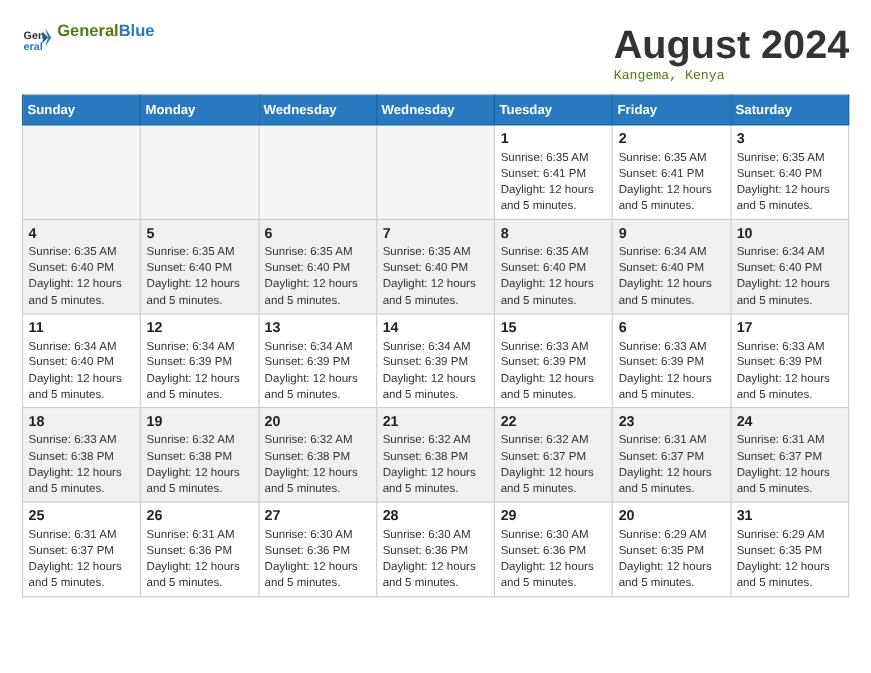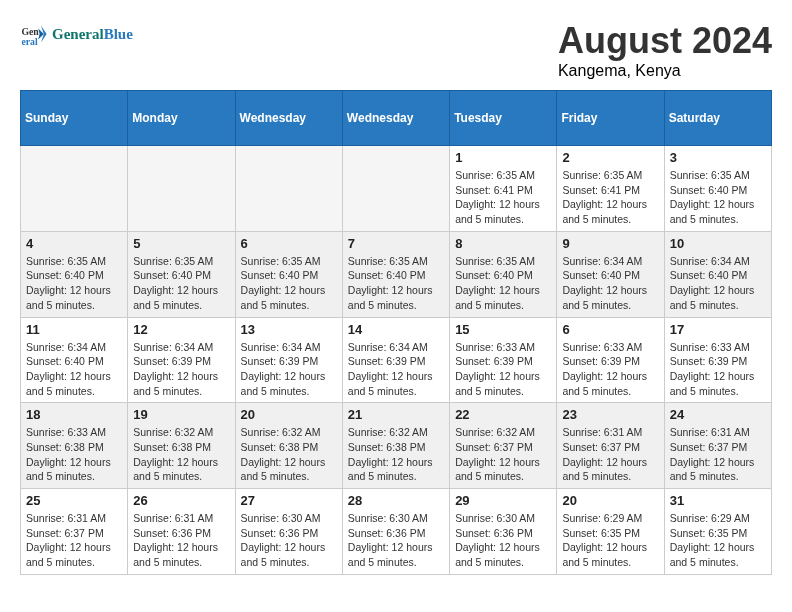--- a/index.html
+++ b/index.html
@@ -11,48 +11,47 @@
       padding: 20px;
     }
     .header {
       display: flex;
       justify-content: space-between;
       align-items: flex-start;
       margin-bottom: 10px;
     }
     .logo {
       display: flex;
-      align-items: center;
       gap: 4px;
-      font-family: Liberation Serif, serif;
     }
     .logo-icon {
       width: 28px;
       height: 28px;
     }
     .title-block {
     }
     .month-title {
       font-size: 36px;
       font-weight: bold;
       color: #333;
     }
     .location {
-      font-size: 16px;
-      color: #000000;
+      font-size: 12px;
+      color: #4d7c0f;
+      font-family: Liberation Mono, monospace;
     }
     .calendar {
       width: 100%;
       border-collapse: collapse;
       font-size: 11px;
     }
     .calendar th {
       background: #2979c0;
       color: #fff;
-      padding: 20px 4px;
+      padding: 6px 4px;
       text-align: left;
       font-size: 12px;
       border: 1px solid #1a5fa0;
     }
     .calendar td {
       border: 1px solid #ccc;
       padding: 4px 5px;
       vertical-align: top;
       width: calc(100% / 7);
       min-height: 80px;
@@ -82,21 +81,21 @@
 <div class="header">
   <div class="logo">
     <svg class="logo-icon" viewBox="0 0 40 40">
       <text x="2" y="22" font-size="14" font-weight="bold" fill="#333">Gen</text>
       <text x="2" y="36" font-size="14" font-weight="bold" fill="#2979c0">eral</text>
       <polygon points="30,8 38,20 30,32 34,20" fill="#2979c0"></polygon>
       <polygon points="26,12 34,20 26,28 28,20" fill="#1a5fa0"></polygon>
     </svg>
     <div>
       <div style="font-size:15px;font-weight:bold;color:#333;">
-        <span style="color:#0f766e;">General</span><span style="color:#2979c0;margin-top:44px;">Blue</span>
+        <span style="color:#4d7c0f;">General</span><span style="color:#2979c0;margin-top:44px;">Blue</span>
       </div>
     </div>
   </div>
   <div class="title-block">
     <div class="month-title">August 2024</div>
     <div class="location">Kangema, Kenya</div>
   </div>
 </div>
 
 <table class="calendar">

